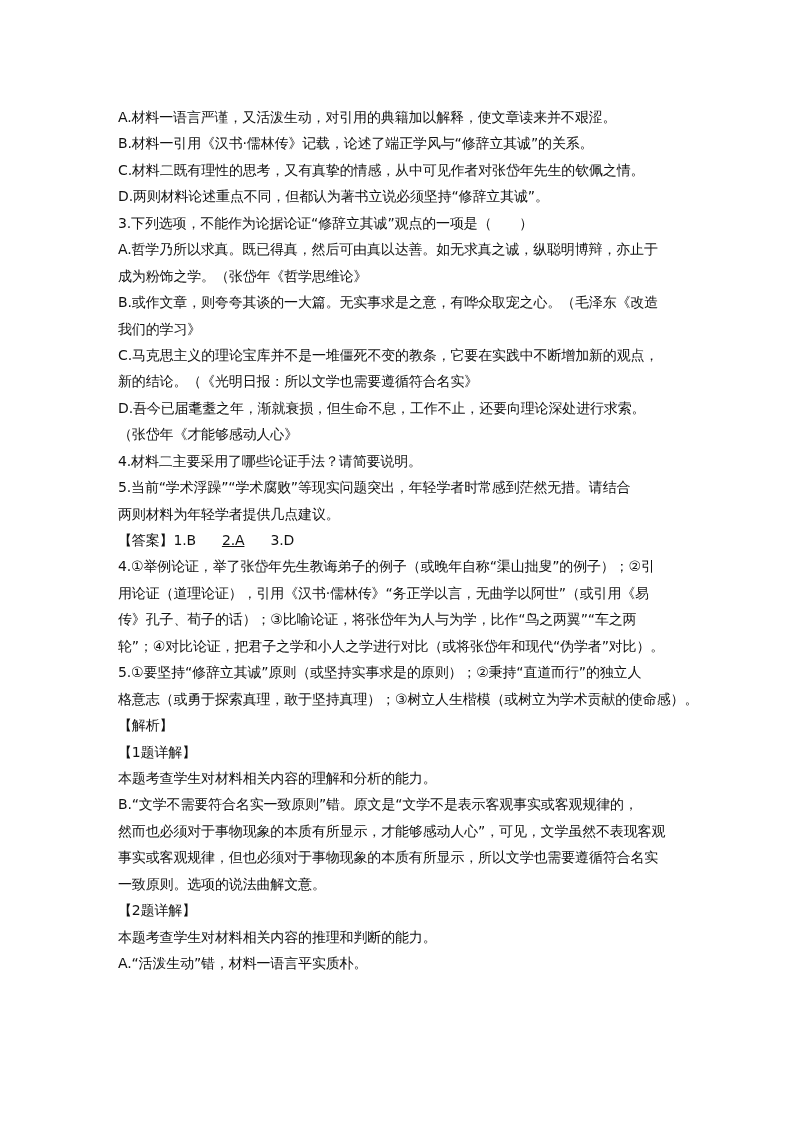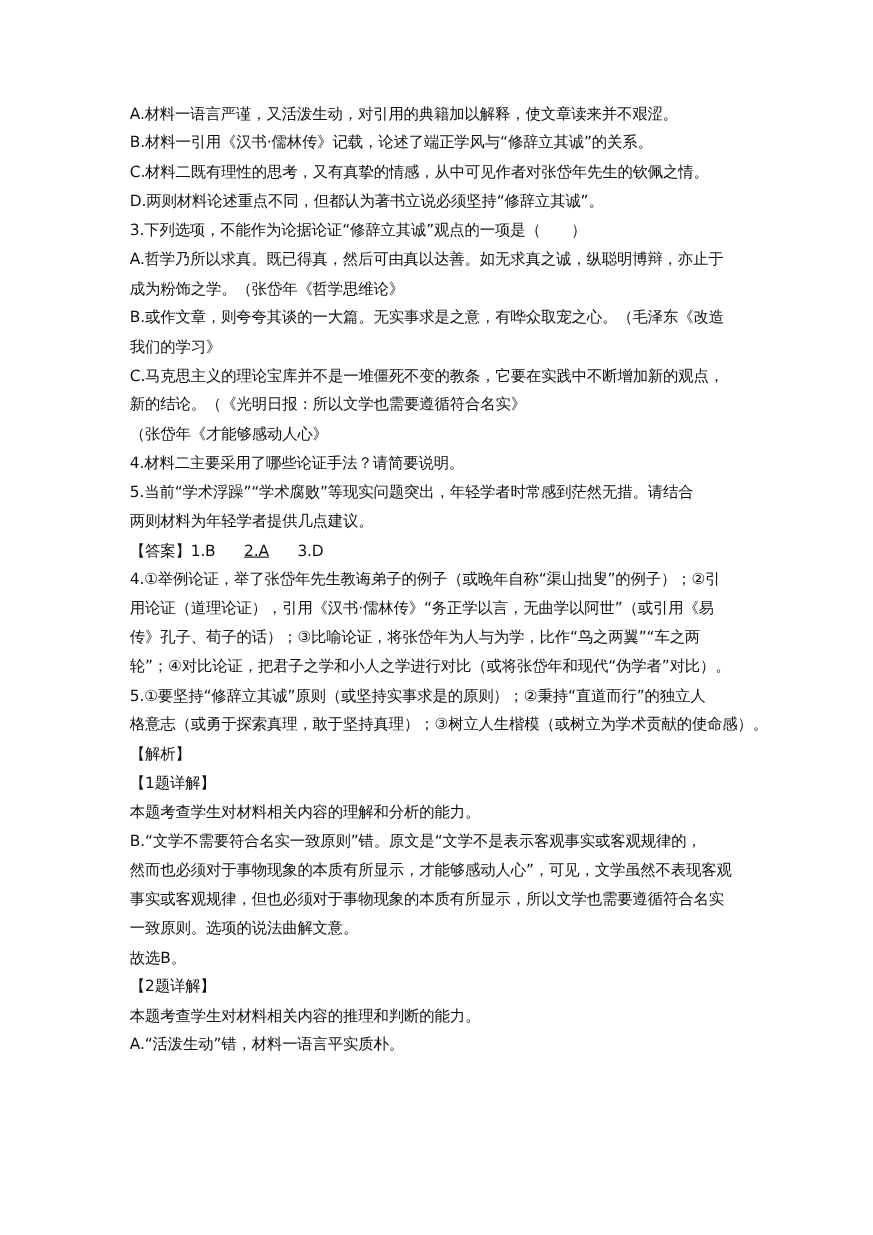--- a/index.html
+++ b/index.html
@@ -1,18 +1,18 @@
 <!DOCTYPE html>
 <html><head>
 <meta charset="utf-8">
 <style>
   html, body { margin: 0; padding: 0; background: #ffffff; }
   body { width: 794px; height: 1123px; position: relative; overflow: hidden;
          font-family: "DejaVu Sans", "Liberation Sans", sans-serif; color: #111111; }
-  .page { position: absolute; left: 118px; top: 91px; width: 585px; }
+  .page { position: absolute; left: 118px; top: 104px; width: 585px; }
   .line { font-size: 14px; line-height: 26.45px; height: 26.45px; white-space: nowrap; letter-spacing: -0.15px; }
   .bold { font-weight: normal; }
   .ans span { display: inline-block; }
   .ans .a1 { margin-right: 26px; text-align: center; }
   .ans .a2 { margin-right: 26px; text-decoration: underline; }
 </style>
 </head>
 <body>
 
 <div class="page">
@@ -21,20 +21,21 @@
   <div class="line">C.材料二既有理性的思考，又有真挚的情感，从中可见作者对张岱年先生的钦佩之情。</div>
   <div class="line">D.两则材料论述重点不同，但都认为著书立说必须坚持“修辞立其诚”。</div>
 
   <div class="line">3.下列选项，不能作为论据论证“修辞立其诚”观点的一项是（　　）</div>
   <div class="line">A.哲学乃所以求真。既已得真，然后可由真以达善。如无求真之诚，纵聪明博辩，亦止于</div>
   <div class="line">成为粉饰之学。（张岱年《哲学思维论》</div>
   <div class="line">B.或作文章，则夸夸其谈的一大篇。无实事求是之意，有哗众取宠之心。（毛泽东《改造</div>
   <div class="line">我们的学习》</div>
   <div class="line">C.马克思主义的理论宝库并不是一堆僵死不变的教条，它要在实践中不断增加新的观点，</div>
   <div class="line">新的结论。（《光明日报：所以文学也需要遵循符合名实》</div>
+  <div class="line">D.吾今已届耄耋之年，渐就衰损，但生命不息，工作不止，还要向理论深处进行求索。</div>
   <div class="line">（张岱年《才能够感动人心》</div>
 
   <div class="line">4.材料二主要采用了哪些论证手法？请简要说明。</div>
   <div class="line">5.当前“学术浮躁”“学术腐败”等现实问题突出，年轻学者时常感到茫然无措。请结合</div>
   <div class="line">两则材料为年轻学者提供几点建议。</div>
 
   <div class="line ans">
     <span class="bold">【答案】</span><span class="a1">1.B</span><span class="a2">2.A</span><span>3.D</span>
   </div>
 
@@ -47,18 +48,17 @@
   <div class="line">格意志（或勇于探索真理，敢于坚持真理）；③树立人生楷模（或树立为学术贡献的使命感）。</div>
 
   <div class="line bold">【解析】</div>
 
   <div class="line bold">【1题详解】</div>
   <div class="line">本题考查学生对材料相关内容的理解和分析的能力。</div>
   <div class="line">B.“文学不需要符合名实一致原则”错。原文是“文学不是表示客观事实或客观规律的，</div>
   <div class="line">然而也必须对于事物现象的本质有所显示，才能够感动人心”，可见，文学虽然不表现客观</div>
   <div class="line">事实或客观规律，但也必须对于事物现象的本质有所显示，所以文学也需要遵循符合名实</div>
   <div class="line">一致原则。选项的说法曲解文意。</div>
-  <div class="line">故选B。</div>
 
   <div class="line bold">【2题详解】</div>
   <div class="line">本题考查学生对材料相关内容的推理和判断的能力。</div>
   <div class="line">A.“活泼生动”错，材料一语言平实质朴。</div>
 </div>
 
 </body></html>

